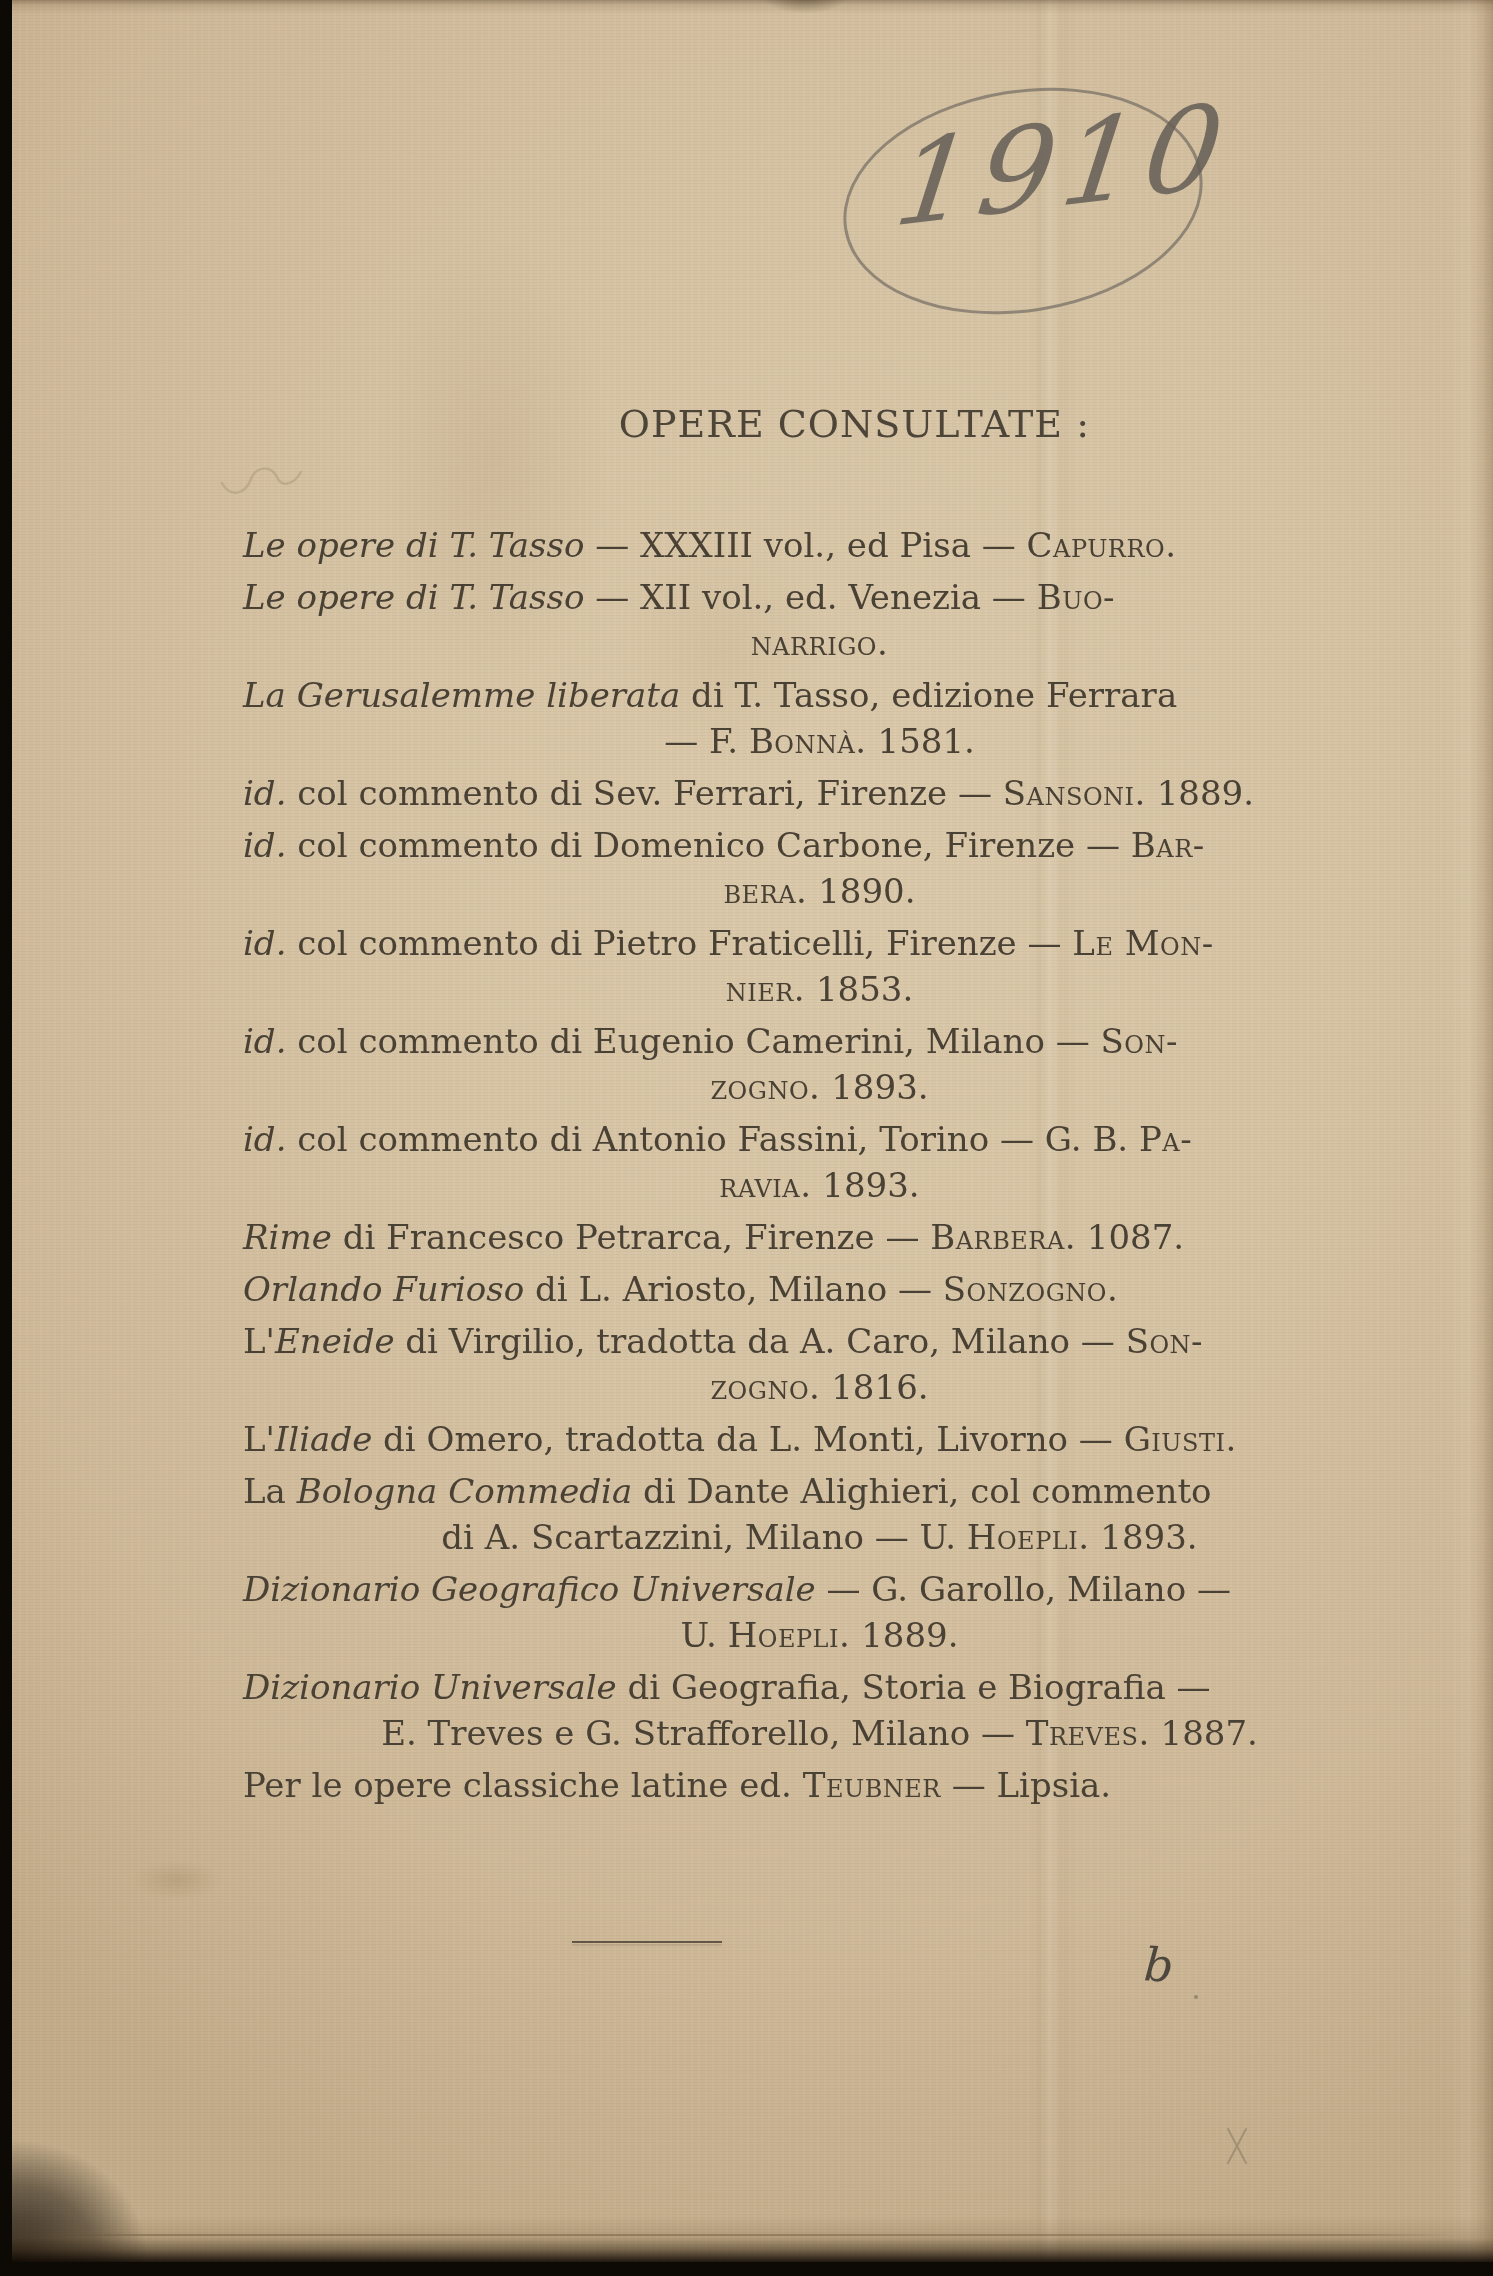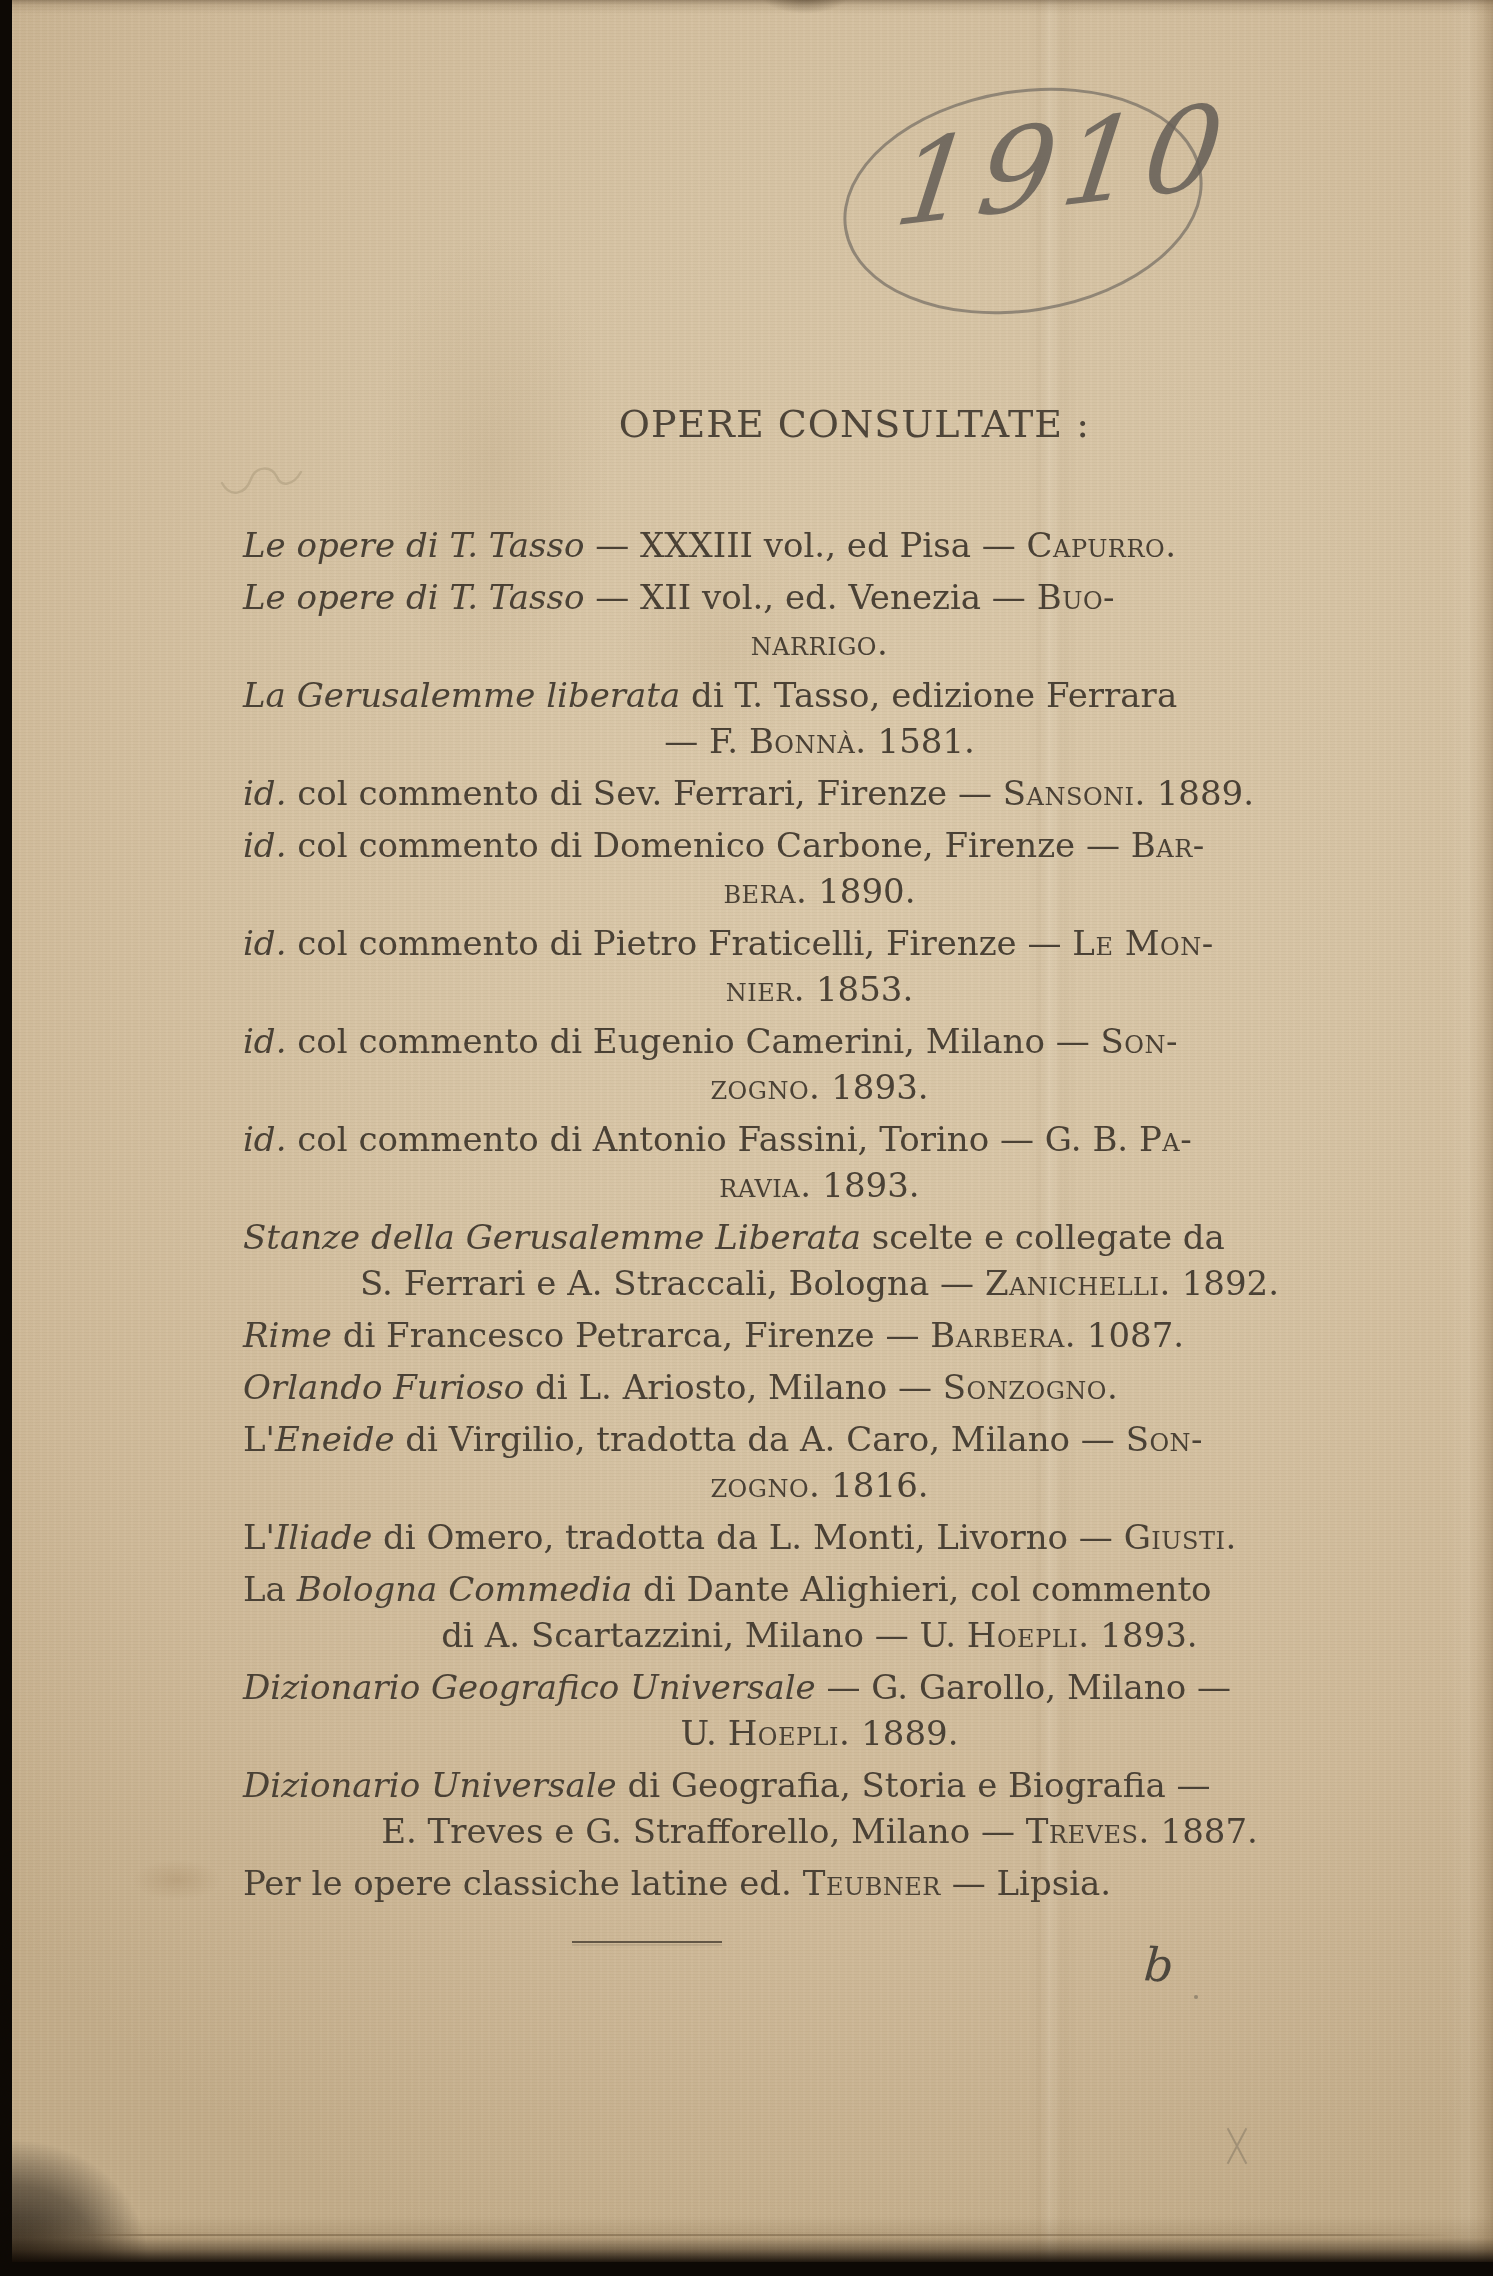--- a/index.html
+++ b/index.html
@@ -182,24 +182,20 @@
       </div>
       <div class="entry">
         <div class="line"><span class="seg-italic">id.</span><span class="seg-roman"> col commento di Eugenio Camerini, Milano — </span><span class="seg-smallcaps">Son-</span></div>
         <div class="line indent"><span class="seg-smallcaps">zogno.</span><span class="seg-roman"> 1893.</span></div>
       </div>
       <div class="entry">
         <div class="line"><span class="seg-italic">id.</span><span class="seg-roman"> col commento di Antonio Fassini, Torino — G. B. </span><span class="seg-smallcaps">Pa-</span></div>
         <div class="line indent"><span class="seg-smallcaps">ravia.</span><span class="seg-roman"> 1893.</span></div>
       </div>
       <div class="entry">
-        <div class="line"><span class="seg-italic">Stanze della Gerusalemme Liberata</span><span class="seg-roman"> scelte e collegate da</span></div>
-        <div class="line indent"><span class="seg-roman">S. Ferrari e A. Straccali, Bologna — </span><span class="seg-smallcaps">Zanichelli.</span><span class="seg-roman"> 1892.</span></div>
-      </div>
-      <div class="entry">
         <div class="line"><span class="seg-italic">Rime</span><span class="seg-roman"> di Francesco Petrarca, Firenze — </span><span class="seg-smallcaps">Barbera.</span><span class="seg-roman"> 1087.</span></div>
       </div>
       <div class="entry">
         <div class="line"><span class="seg-italic">Orlando Furioso</span><span class="seg-roman"> di L. Ariosto, Milano — </span><span class="seg-smallcaps">Sonzogno.</span></div>
       </div>
       <div class="entry">
         <div class="line"><span class="seg-roman">L'</span><span class="seg-italic">Eneide</span><span class="seg-roman"> di Virgilio, tradotta da A. Caro, Milano — </span><span class="seg-smallcaps">Son-</span></div>
         <div class="line indent"><span class="seg-smallcaps">zogno.</span><span class="seg-roman"> 1816.</span></div>
       </div>
       <div class="entry">

